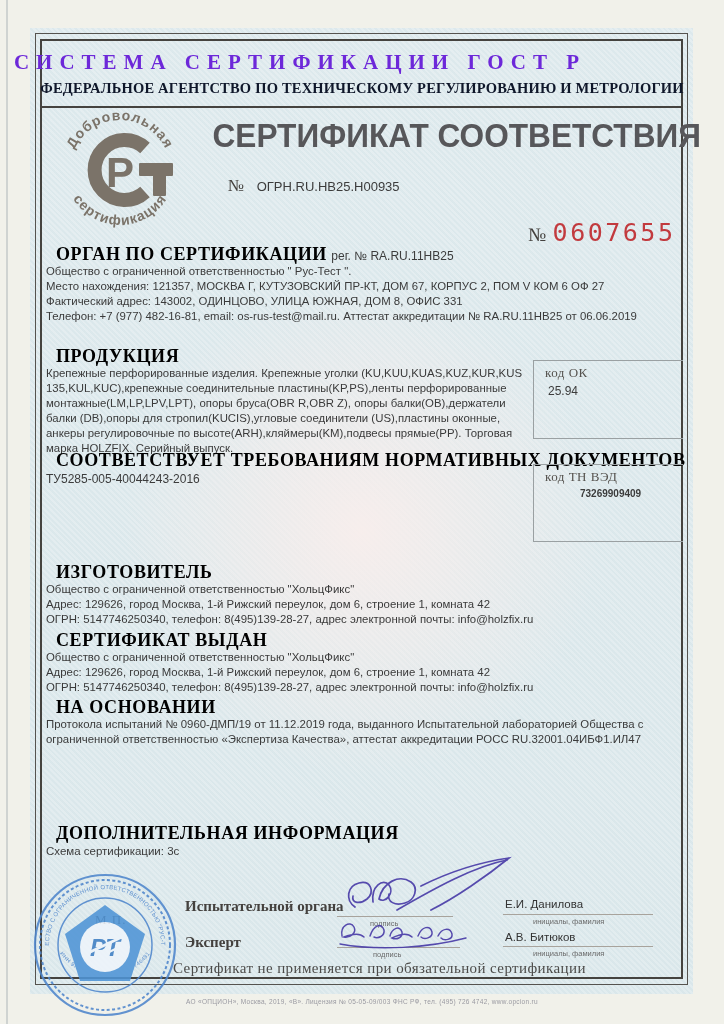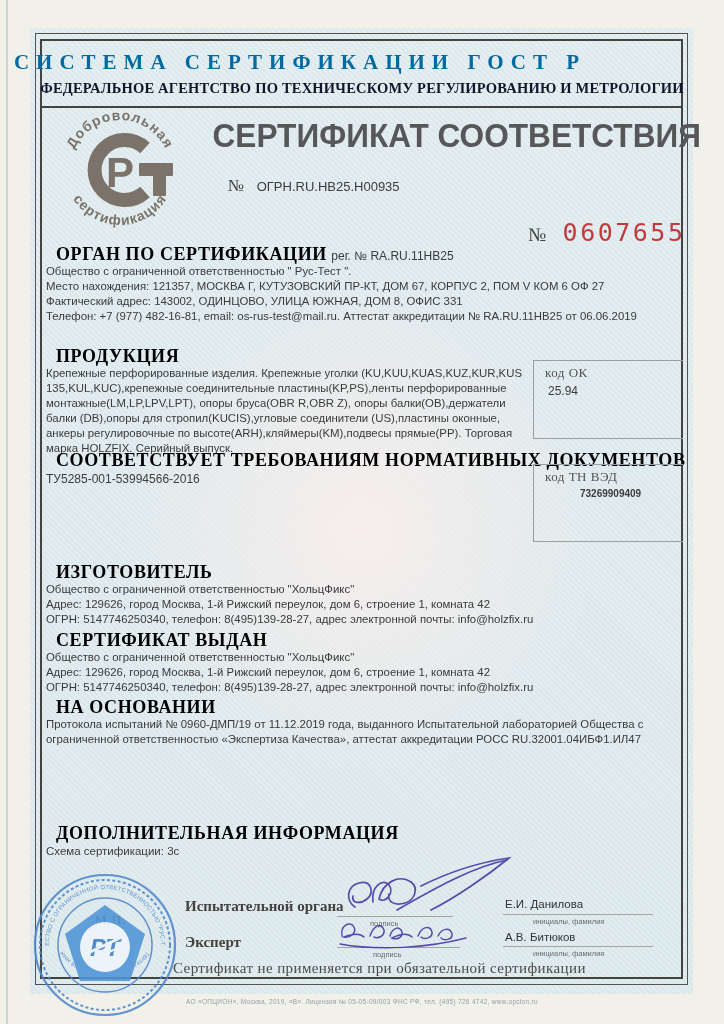--- a/index.html
+++ b/index.html
@@ -15,21 +15,21 @@
   .frame-outer{position:absolute;left:35px;top:33px;right:36px;bottom:39px;border:1px solid #55534f;}
   .frame-inner{position:absolute;left:40px;top:39px;right:41px;bottom:45px;border:2px solid #45433f;}
   .hdr-sep{position:absolute;left:42px;right:43px;top:106px;height:2px;background:#45433f;}
   .abs{position:absolute;}
   .serif{font-family:"Liberation Serif",serif;}
   .sec-title{font-family:"Liberation Serif",serif;font-weight:bold;font-size:18px;
              color:#000000;letter-spacing:.6px;white-space:nowrap;}
   .body-text{font-size:11.4px;line-height:15px;color:#3a3a3a;}
   .nowrap{white-space:nowrap;}
   .hdr1{width:600px;text-align:center;font-family:"Liberation Serif",serif;font-weight:bold;
-        font-size:21px;letter-spacing:7px;color:#0369a1;}
+        font-size:21px;letter-spacing:7px;color:#6d28d9;}
   .hdr2{width:724px;text-align:center;font-family:"Liberation Serif",serif;font-weight:bold;
         font-size:14.5px;letter-spacing:.2px;color:#0f172a;}
   .cert-title{left:196px;top:116px;width:472px;text-align:center;font-weight:bold;
         font-size:34px;color:#57575a;white-space:nowrap;transform:scaleX(.93);transform-origin:center;}
   .lbl-serif{font-family:"Liberation Serif",serif;font-weight:bold;color:#44413e;}
   .red-num{font-family:"DejaVu Sans Mono",monospace;font-size:25px;letter-spacing:2.5px;color:#c23a3e;}
   .code-line{position:absolute;background:#9aa0a2;height:1px;}
   .code-vline{position:absolute;background:#9aa0a2;width:1px;}
   .code-label{font-family:"Liberation Serif",serif;font-size:13px;color:#55524e;letter-spacing:.5px;}
   .rule{position:absolute;height:1px;background:#a8a39c;}
@@ -77,21 +77,21 @@
   <div class="abs cert-title">СЕРТИФИКАТ СООТВЕТСТВИЯ</div>
 
   <div class="abs nowrap" style="left:228px;top:176px;">
     <span class="serif" style="font-size:17px;color:#44413e;">№</span>
     <span style="font-size:13px;margin-left:8px;">ОГРН.RU.НВ25.Н00935</span>
   </div>
 
 
   <div class="abs nowrap" style="left:528px;top:218px;">
     <span class="serif" style="font-size:19px;color:#44413e;">№</span>
-    <span class="red-num" style="margin-left:12px;">0607655</span>
+    <span class="red-num" style="margin-left:2px;">0607655</span>
   </div>
 
   <div class="abs nowrap" style="left:56px;top:244px;">
     <span class="sec-title">ОРГАН ПО СЕРТИФИКАЦИИ</span>
     <span style="font-size:12px;">рег. № RA.RU.11НВ25</span>
   </div>
   <div class="abs body-text" style="left:46px;top:264px;width:648px;">
     <div class="nowrap">Общество с ограниченной ответственностью " Рус-Тест ".</div>
     <div class="nowrap">Место нахождения: 121357, МОСКВА Г, КУТУЗОВСКИЙ ПР-КТ, ДОМ 67, КОРПУС 2, ПОМ V КОМ 6 ОФ 27</div>
     <div class="nowrap">Фактический адрес: 143002, ОДИНЦОВО, УЛИЦА ЮЖНАЯ, ДОМ 8, ОФИС 331</div>
@@ -101,21 +101,21 @@
   <div class="abs sec-title" style="left:56px;top:346px;">ПРОДУКЦИЯ</div>
   <div class="abs body-text" style="left:46px;top:366px;width:487px;">Крепежные перфорированные изделия. Крепежные уголки (KU,KUU,KUAS,KUZ,KUR,KUS 135,KUL,KUC),крепежные соединительные пластины(KP,PS),ленты перфорированные монтажные(LM,LP,LPV,LPT), опоры бруса(OBR R,OBR Z), опоры балки(OB),держатели балки (DB),опоры для стропил(KUCIS),угловые соединители (US),пластины оконные, анкеры регулировочные по высоте(ARH),кляймеры(KM),подвесы прямые(PP). Торговая марка HOLZFIX. Серийный выпуск.</div>
 
   <div class="code-line" style="left:533px;top:360px;width:150px;"></div>
   <div class="code-vline" style="left:533px;top:360px;height:78px;"></div>
   <div class="code-line" style="left:533px;top:438px;width:150px;"></div>
   <div class="abs code-label" style="left:545px;top:365px;">код ОК</div>
   <div class="abs" style="left:548px;top:384px;font-size:12px;">25.94</div>
 
   <div class="abs sec-title" style="left:56px;top:450px;">СООТВЕТСТВУЕТ ТРЕБОВАНИЯМ НОРМАТИВНЫХ ДОКУМЕНТОВ</div>
-  <div class="abs nowrap" style="left:46px;top:472px;font-size:12px;">ТУ5285-001-53994566-2016</div>
+  <div class="abs nowrap" style="left:46px;top:472px;font-size:12px;">ТУ5285-005-40044243-2016</div>
 
   <div class="code-line" style="left:533px;top:464px;width:150px;"></div>
   <div class="code-vline" style="left:533px;top:464px;height:77px;"></div>
   <div class="code-line" style="left:533px;top:541px;width:150px;"></div>
   <div class="abs code-label" style="left:545px;top:469px;">код ТН ВЭД</div>
   <div class="abs" style="left:580px;top:488px;font-size:10px;font-weight:bold;">73269909409</div>
 
   <div class="abs sec-title" style="left:56px;top:562px;">ИЗГОТОВИТЕЛЬ</div>
   <div class="abs body-text" style="left:46px;top:582px;width:648px;">
     <div class="nowrap">Общество с ограниченной ответственностью "ХольцФикс"</div>

